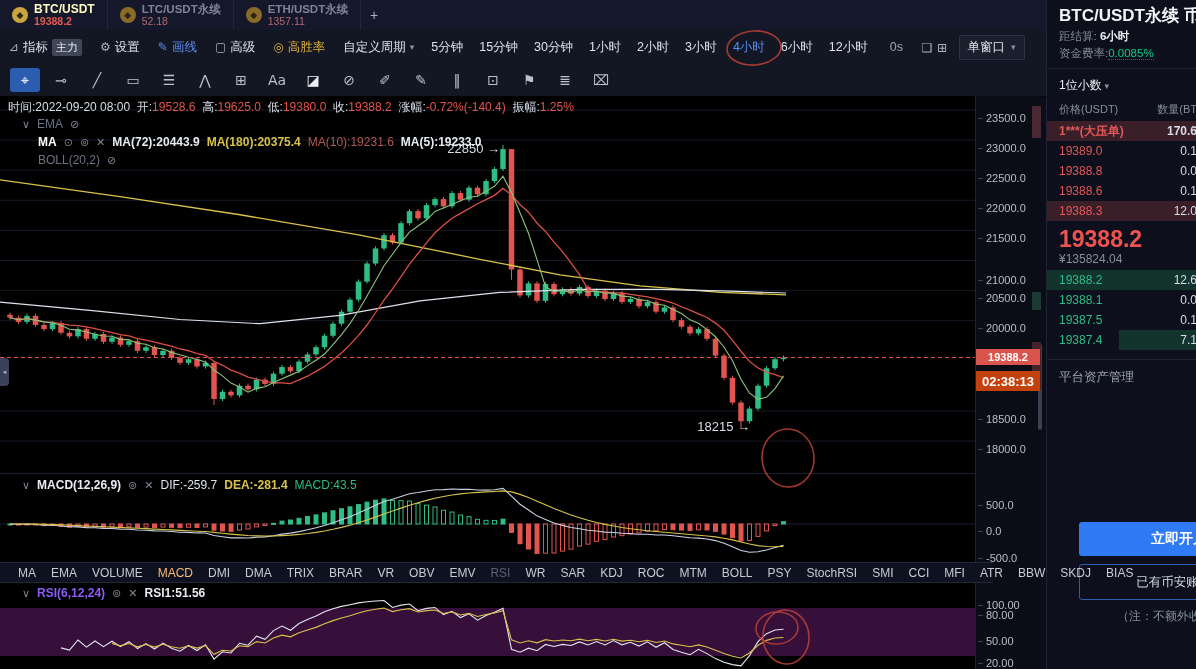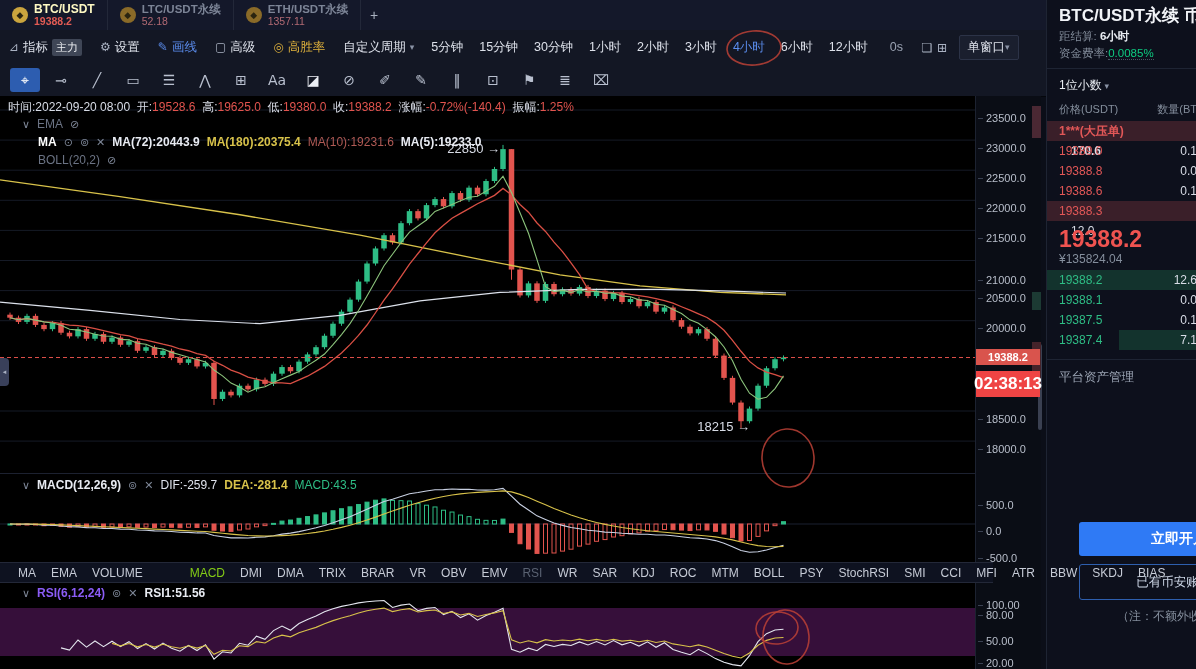--- a/index.html
+++ b/index.html
@@ -22,21 +22,21 @@
   
   #toolbar{position:absolute;left:0;top:30px;width:1046px;height:34px;background:#131724;display:flex;align-items:center;font-size:12.5px;color:#dde1ea;border-bottom:1px solid #0a0d14;}
   .tb-item{display:flex;align-items:center;gap:4px;margin:0 9px;cursor:pointer;white-space:nowrap;}
   .tb-ic{font-size:12px;color:#aab2c2;}
   .badge-main{background:#3f4656;color:#f0f2f5;font-size:11px;padding:1px 4px;border-radius:2px;}
   .tb-blue{color:#5b8dee;}
   .tb-yellow{color:#e0b23c;}
   .tf{margin:0 8px;color:#dde1ea;cursor:pointer;white-space:nowrap;}
   .tf.active{color:#5b8dee;}
   .tb-dim{color:#9aa2b2;}
-  .win-select{border:1px solid #2c3347;border-radius:2px;padding:3px 8px;display:flex;align-items:center;background:#1a1f2e;}
+  .win-select{border:1px solid #2c3347;border-radius:2px;padding:3px 8px;display:flex;gap:6px;align-items:center;background:#1a1f2e;}
   .caret{font-size:9px;color:#8a93a5;}
 
   
   #drawbar{position:absolute;left:0;top:64px;width:1046px;height:32px;background:#131724;display:flex;align-items:center;padding-left:10px;border-bottom:1px solid #05070c;}
   .draw-ic{width:30px;height:24px;display:flex;align-items:center;justify-content:center;font-size:14px;color:#b9c0cf;cursor:pointer;border-radius:3px;margin-right:6px;}
   .draw-ic.active{background:#2d5db0;color:#fff;}
   .draw-ic.lit{color:#eceff5;}
 
   
   #chartcol{position:absolute;left:0;top:96px;width:975px;height:573px;background:#000;}
@@ -55,30 +55,30 @@
   .v-ma180{color:#d8c24a;font-weight:bold;}
   .v-ma10{color:#b05a55;}
   .v-ma5{color:#e8ebf2;font-weight:bold;}
   .v-dif{color:#dfe3ec;}
   .v-dea{color:#d8c24a;font-weight:bold;}
   .v-macd{color:#2ebd85;}
 
   
   #indtabs{position:absolute;left:0;top:466px;width:975px;height:19px;background:#0e1220;border-top:1px solid #232838;border-bottom:1px solid #232838;display:flex;align-items:center;padding-left:18px;gap:15px;font-size:12px;color:#c6cbd6;z-index:6;}
   #indtabs span{cursor:pointer;}
-  #indtabs .active{color:#84cc16;margin-left:32px;}
+  #indtabs .active{color:#fdba74;}
   #indtabs .muted{color:#5a6272;}
 
   
   #axiscol{position:absolute;left:975px;top:96px;width:65px;height:573px;background:#0a0d15;border-left:1px solid #1c2230;}
   .tick{position:absolute;left:10px;font-size:11px;color:#b9bfcb;white-space:nowrap;margin-top:8px;}
   .tick:before{content:"";position:absolute;left:-8px;top:6px;width:5px;height:1px;background:#3a4152;}
   .heat{position:absolute;left:56px;width:9px;}
   #price-badge{position:absolute;left:0px;top:253px;width:64px;height:16px;background:#d9544d;color:#fff;font-size:11px;font-weight:bold;display:flex;align-items:center;justify-content:center;z-index:4;}
-  #countdown{position:absolute;left:0px;top:275px;width:64px;height:26px;background:#ef4444;color:#fff;font-size:17px;font-weight:bold;display:flex;align-items:center;justify-content:center;z-index:4;}
+  #countdown{position:absolute;left:0px;top:275px;width:64px;height:20px;background:#c2410c;color:#fff;font-size:13px;font-weight:bold;display:flex;align-items:center;justify-content:center;z-index:4;}
   #axis-scrollthumb{position:absolute;left:62px;top:248px;width:4px;height:86px;background:#3a4051;border-radius:2px;}
 
   
   #collapse-handle{position:absolute;left:0;top:358px;width:9px;height:28px;background:#39405a;border-radius:0 4px 4px 0;display:flex;align-items:center;justify-content:center;color:#aab2c4;font-size:7px;z-index:8;cursor:pointer;}
 
   
   #rightpanel{position:absolute;left:1046px;top:0;width:150px;height:669px;background:#0d101c;border-left:1px solid #1e2433;overflow:hidden;}
   .rp-title{padding:4px 0 0 12px;font-size:17px;font-weight:bold;color:#f2f4f8;white-space:nowrap;}
   .rp-row{padding:2px 0 0 12px;font-size:11.5px;color:#848e9c;white-space:nowrap;}
   .rp-row .val{color:#e8ecf2;}
@@ -86,21 +86,21 @@
   .rp-div{height:1px;background:#1e2433;margin:7px 0 0 0;}
   .rp-dec{padding:8px 0 6px 12px;font-size:12px;color:#e8ecf2;}
   .ob-head{display:flex;justify-content:space-between;padding:2px 0 4px 12px;font-size:11px;color:#848e9c;white-space:nowrap;}
   .ob-row{display:flex;justify-content:space-between;padding:0 0 0 12px;height:20px;line-height:20px;font-size:12px;white-space:nowrap;cursor:pointer;}
   .ob-row .p{flex:0 0 auto;}
   .ob-row .q{flex:0 0 auto;color:#d8dce6;padding-left:12px;}
   .ask .p{color:#e25757;}
   .bid .p{color:#2ebd85;}
   .ob-alert .p{color:#e25757;font-weight:bold;}
   .ob-alert .q{font-weight:bold;}
-  .depth-full-ask{background:#3a1f29;flex-direction:column;}
+  .depth-full-ask{background:#3a1f29;}
   .depth-full-bid{background:#13332d;}
   .depth-part-bid{background:linear-gradient(to left,#13332d 52%,transparent 52%);}
   .last-price{padding:6px 0 0 12px;font-size:23px;font-weight:bold;color:#ef5350;line-height:1.1;}
   .last-cny{padding:0 0 4px 12px;font-size:12px;color:#848e9c;}
   .no-large{padding:6px 0 0 12px;font-size:12px;font-weight:bold;color:#0ecb81;}
   .asset-mgmt{padding:9px 0 0 12px;font-size:12.5px;color:#9aa3b2;}
   .cta{position:absolute;left:32px;width:200px;height:34px;border-radius:3px;display:flex;align-items:center;justify-content:center;font-size:14px;cursor:pointer;}
   #cta-primary{top:522px;background:#2f7af5;color:#fff;font-weight:bold;}
   #cta-secondary{top:564px;background:transparent;border:1px solid #2e5fae;color:#cdd6e6;font-size:12.5px;}
   .rp-note{position:absolute;left:70px;top:608px;font-size:12px;color:#848e9c;white-space:nowrap;}

